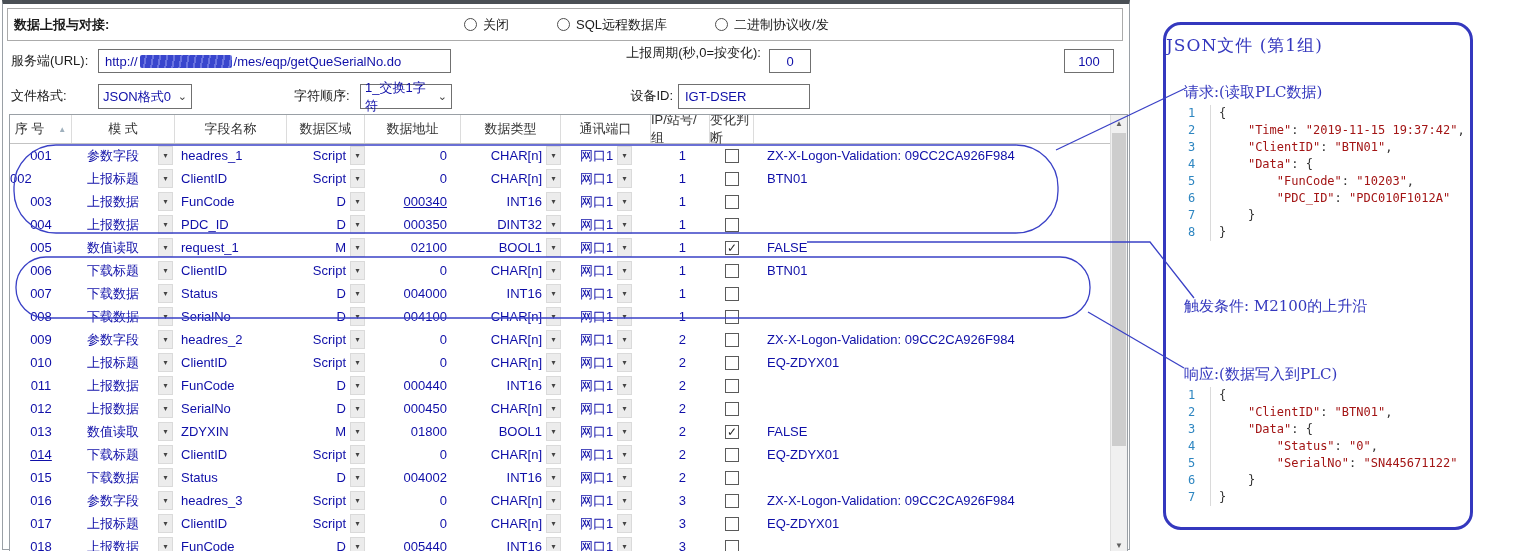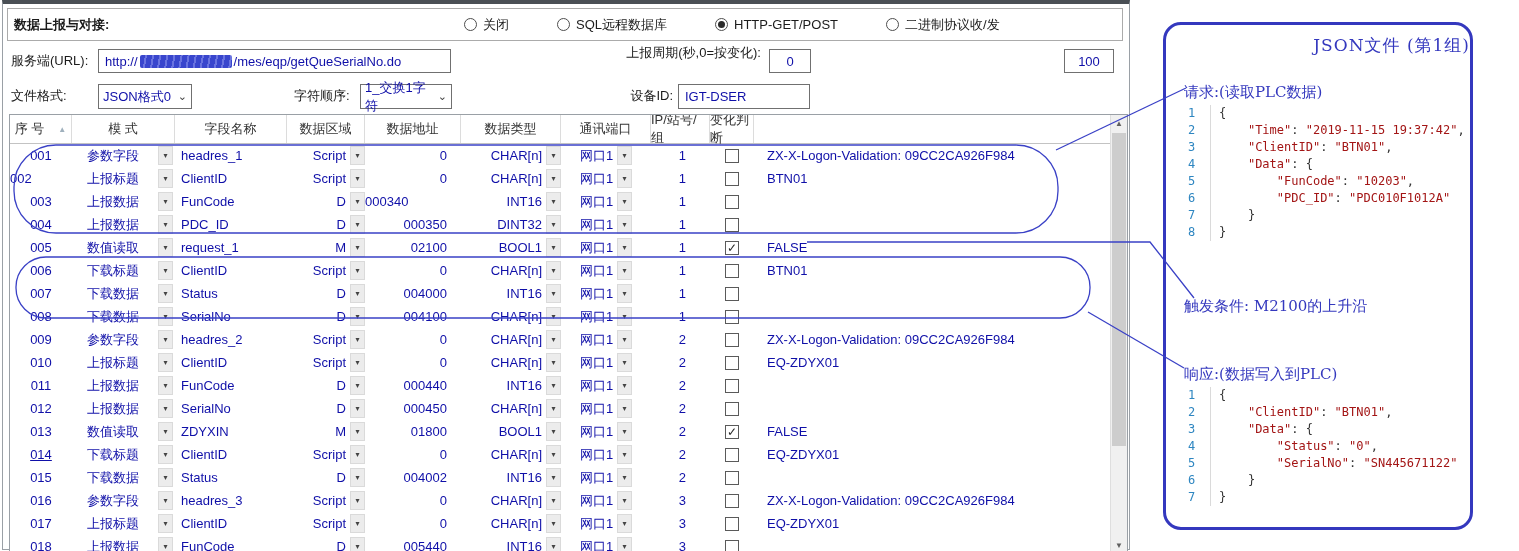--- a/index.html
+++ b/index.html
@@ -39,21 +39,21 @@
       display:inline-flex;align-items:center;justify-content:center;font-size:8px;color:#444;margin-left:4px;}
   .cb{width:14px;height:14px;border:1px solid #5a5a5a;background:#fff;box-sizing:border-box;
       display:flex;align-items:center;justify-content:center;font-size:12px;color:#2b2b2b;line-height:1;}
   .vscroll{position:absolute;top:0;right:0;width:17px;height:100%;background:#f0f0f0;border-left:1px solid #dedede;box-sizing:border-box;}
   .sarrow{position:absolute;left:0;width:100%;height:17px;display:flex;align-items:center;justify-content:center;
           font-size:8px;color:#606060;}
   .sthumb{position:absolute;left:1px;width:14px;background:#cdcdcd;}
   
   .panel{position:absolute;left:1163px;top:22px;width:310px;height:508px;border:3px solid #3438be;
          border-radius:18px;box-sizing:border-box;background:#fff;}
-  .panel-title{position:absolute;top:9px;left:0;width:100%;text-align:right;color:#3438be;
+  .panel-title{position:absolute;top:9px;left:0;width:100%;text-align:left;color:#3438be;
                font-family:"DejaVu Serif",serif;font-size:17px;letter-spacing:1px;}
   .plabel{position:absolute;left:18px;color:#3438be;font-family:"DejaVu Serif",serif;font-size:15px;}
   .code{position:absolute;left:22px;font-family:"DejaVu Sans Mono",monospace;font-size:12px;line-height:17px;}
   .codeline{display:flex;white-space:pre;}
   .ln{width:22px;color:#2e86c1;flex:none;border-right:1px solid #dadada;margin-right:8px;}
   .lc{color:#333;}
   .str{color:#a31515;}
   
   .overlay{position:absolute;left:0;top:0;width:1519px;height:551px;pointer-events:none;z-index:60;}
 </style>
@@ -67,24 +67,20 @@
     <div class="sec1">
       <span class="sec1-label">数据上报与对接:</span>
       <div class="radios" id="radios">
           <div class="radio-item">
             <div class="rb"></div>
             <div class="radio-label">关闭</div>
           </div>
           <div class="radio-item">
             <div class="rb"></div>
             <div class="radio-label">SQL远程数据库</div>
-          </div>
-          <div class="radio-item">
-            <div class="rb sel"></div>
-            <div class="radio-label">HTTP-GET/POST</div>
           </div>
           <div class="radio-item">
             <div class="rb"></div>
             <div class="radio-label">二进制协议收/发</div>
           </div>
         </div>
     </div>
 
     <span class="flabel" style="left:8px;top:45px;">服务端(URL):</span>
     <div class="tinput" style="left:95px;top:45px;width:353px;height:24px;">
@@ -202,21 +198,21 @@
               <div style="flex: 1 1 0%; text-align: center;">上报数据</div>
               <div class="dd">▾</div>
             </div>
             <div class="td" style="width: 112px; padding-left: 6px;">
               <div>FunCode</div>
             </div>
             <div class="td" style="width: 78px; justify-content: flex-end;">
               <div>D</div>
               <div class="dd">▾</div>
             </div>
-            <div class="td" style="width: 96px; justify-content: flex-start; padding-right: 14px;">
+            <div class="td" style="width: 96px; justify-content: flex-end; padding-right: 14px; text-decoration: underline;">
               <div>000340</div>
             </div>
             <div class="td" style="width: 100px; justify-content: flex-end;">
               <div>INT16</div>
               <div class="dd">▾</div>
             </div>
             <div class="td" style="width: 90px; justify-content: center;">
               <div>网口1</div>
               <div class="dd">▾</div>
             </div>

